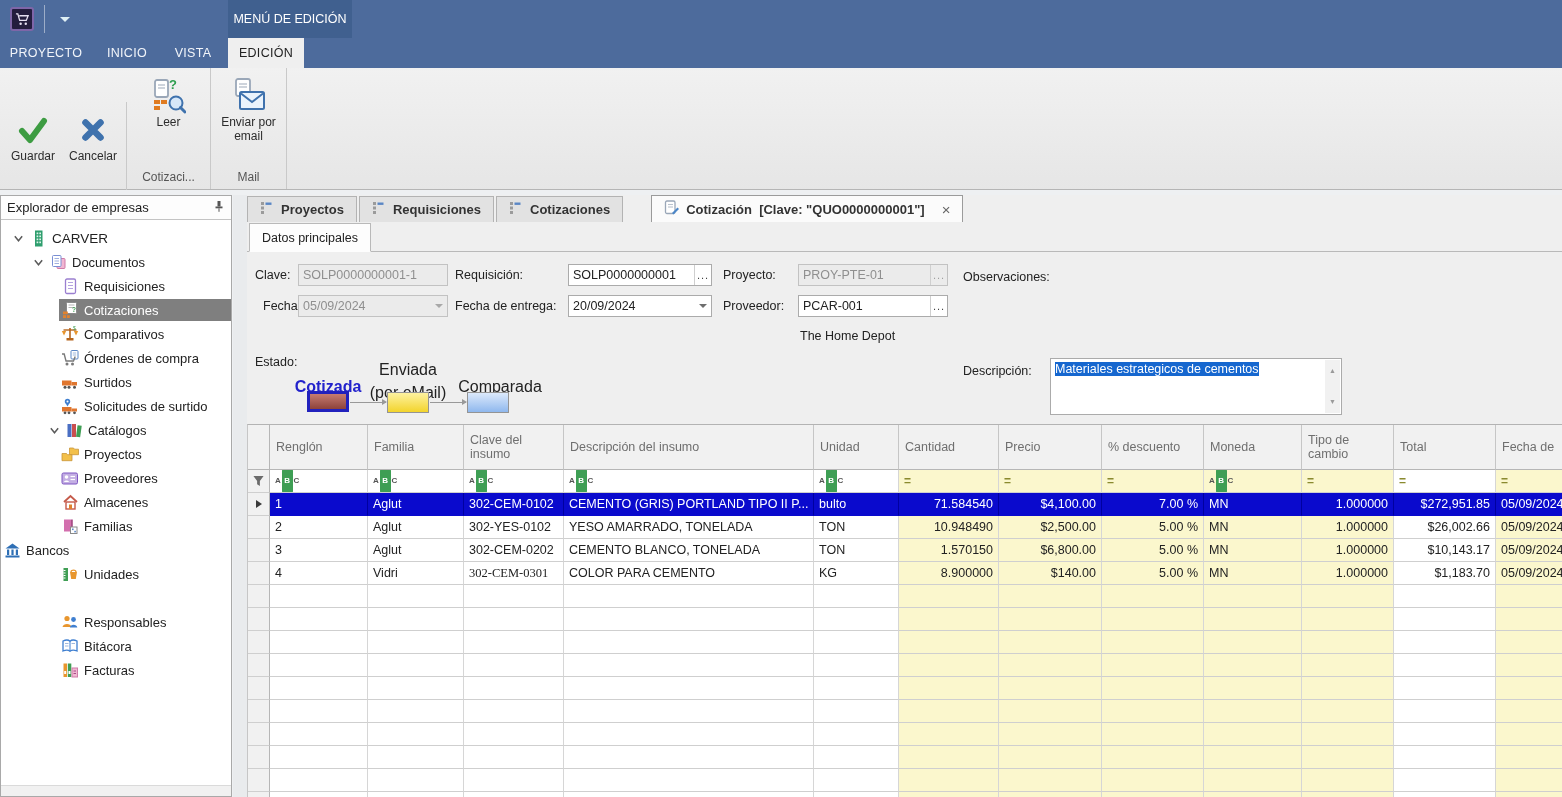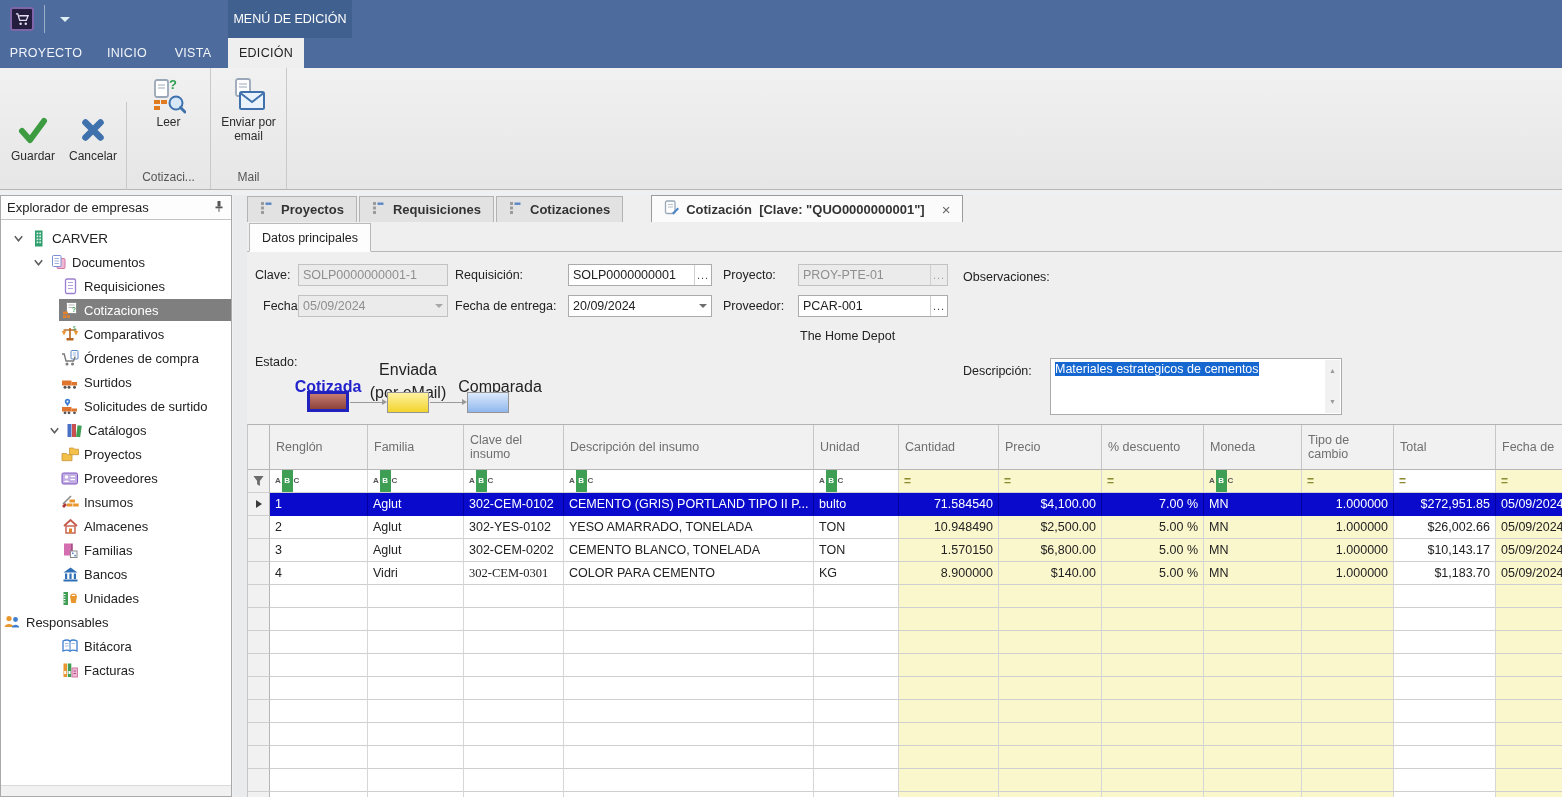--- a/index.html
+++ b/index.html
@@ -392,34 +392,20 @@
                   <line x1="9.5" y1="5.5" x2="14" y2="5.5" stroke="#fff" stroke-width="1.2"></line>
                   <line x1="9.5" y1="8.5" x2="14" y2="8.5" stroke="#fff" stroke-width="1.2"></line>
                 </svg>
               </span>
               <span class="tlabel">Proveedores</span>
             </span>
           </div>
           <div class="tree-item" style="padding-left: 58px;">
             <span class="node">
               <span class="tico">
-                <svg width="18" height="17" viewBox="0 0 18 17">
-                  <path d="M2 10 L10 2" stroke="#8a8a8a" stroke-width="1.6"></path>
-                  <path d="M1 12 L4 9 L6 11 L3 14 Z" fill="#b03a3a"></path>
-                  <rect x="8.5" y="5.5" width="5.5" height="3" fill="#e8962e"></rect>
-                  <rect x="6" y="9.5" width="5.5" height="3" fill="#e8962e"></rect>
-                  <rect x="12.2" y="9.5" width="5.5" height="3" fill="#e8962e"></rect>
-                </svg>
-              </span>
-              <span class="tlabel">Insumos</span>
-            </span>
-          </div>
-          <div class="tree-item" style="padding-left: 58px;">
-            <span class="node">
-              <span class="tico">
                 <svg width="17" height="17" viewBox="0 0 17 17">
                   <path d="M2 8 L8.5 2 L15 8" fill="none" stroke="#c55a4a" stroke-width="1.8"></path>
                   <rect x="4" y="8" width="9" height="7" fill="#fff" stroke="#c55a4a" stroke-width="1.4"></rect>
                   <rect x="7" y="10.5" width="3" height="4.5" fill="#e0822e"></rect>
                 </svg>
               </span>
               <span class="tlabel">Almacenes</span>
             </span>
           </div>
           <div class="tree-item" style="padding-left: 58px;">
@@ -429,21 +415,21 @@
                   <rect x="2" y="1.5" width="7" height="12" fill="#d36fae"></rect>
                   <rect x="9" y="1.5" width="1.8" height="12" fill="#a84f88"></rect>
                   <rect x="8.5" y="9" width="6.5" height="6.5" fill="#fff" stroke="#8a8a8a"></rect>
                   <rect x="10" y="10.5" width="1.6" height="1.6" fill="#5b87c5"></rect>
                   <rect x="12.3" y="12.8" width="1.6" height="1.6" fill="#5b87c5"></rect>
                 </svg>
               </span>
               <span class="tlabel">Familias</span>
             </span>
           </div>
-          <div class="tree-item" style="padding-left: 58px;">
+          <div class="tree-item" style="">
             <span class="node">
               <span class="tico">
                 <svg width="17" height="17" viewBox="0 0 17 17">
                   <path d="M1.5 6.5 L8.5 1.5 L15.5 6.5 Z" fill="#2e6fb5"></path>
                   <rect x="3" y="7.5" width="2.2" height="5.5" fill="#2e6fb5"></rect>
                   <rect x="7.4" y="7.5" width="2.2" height="5.5" fill="#2e6fb5"></rect>
                   <rect x="11.8" y="7.5" width="2.2" height="5.5" fill="#2e6fb5"></rect>
                   <rect x="1.5" y="13.5" width="14" height="2" fill="#2e6fb5"></rect>
                 </svg>
               </span>
@@ -459,21 +445,21 @@
                   <line x1="1.5" y1="7" x2="3.5" y2="7" stroke="#fff"></line>
                   <line x1="1.5" y1="9.5" x2="3.5" y2="9.5" stroke="#fff"></line>
                   <line x1="1.5" y1="12" x2="3.5" y2="12" stroke="#fff"></line>
                   <path d="M8 6 h7 l-1.2 7 h-4.6 Z" fill="#e8962e"></path>
                   <path d="M9 6 c0-2.5 5-2.5 5 0" fill="none" stroke="#e8962e" stroke-width="1.3"></path>
                 </svg>
               </span>
               <span class="tlabel">Unidades</span>
             </span>
           </div>
-          <div class="tree-item" style="">
+          <div class="tree-item" style="padding-left: 58px; margin-top: 24px;">
             <span class="node">
               <span class="tico">
                 <svg width="18" height="16" viewBox="0 0 18 16">
                   <circle cx="6" cy="4.5" r="2.6" fill="#e8962e"></circle>
                   <path d="M1.5 13 c0.5-4 8.5-4 9 0 Z" fill="#e8962e"></path>
                   <circle cx="12.5" cy="5.5" r="2.4" fill="#3f7fd0"></circle>
                   <path d="M8.8 13.5 c0.5-3.6 7-3.6 7.5 0 Z" fill="#3f7fd0"></path>
                 </svg>
               </span>
               <span class="tlabel">Responsables</span>

